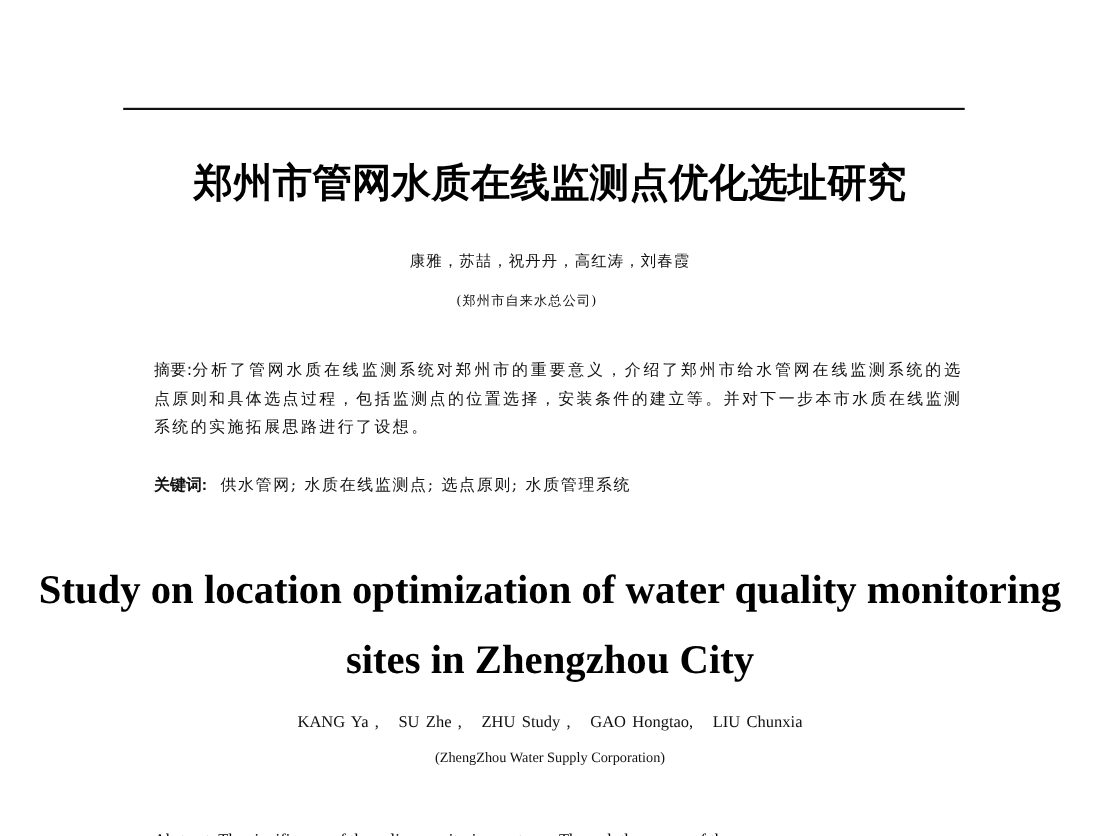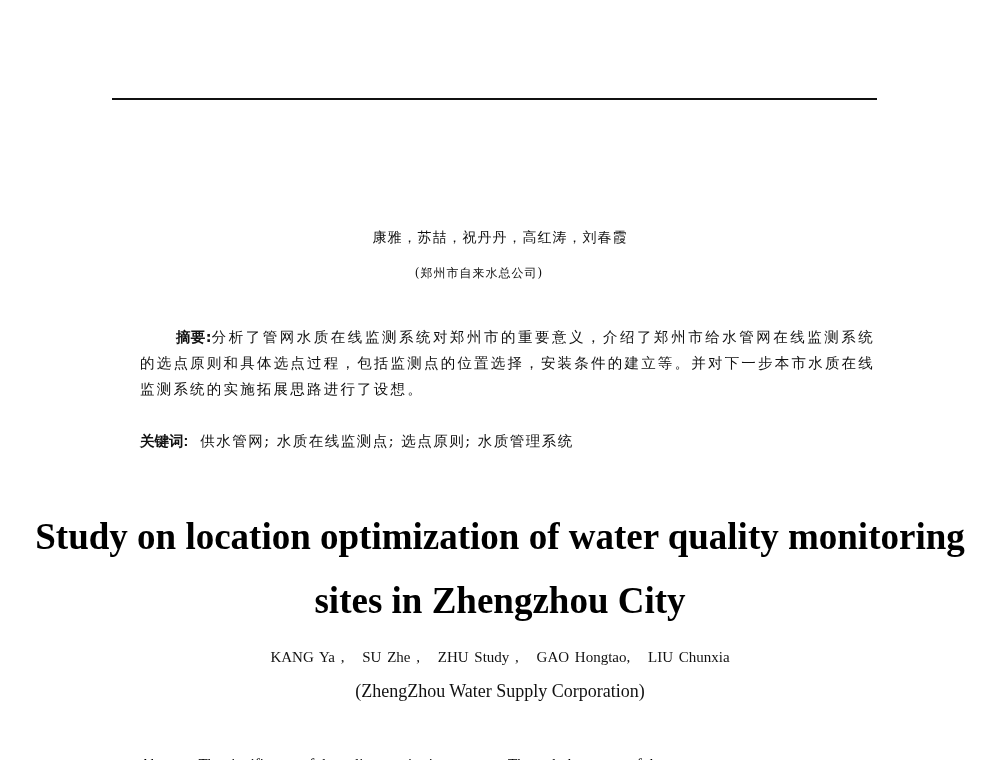--- a/index.html
+++ b/index.html
@@ -23,51 +23,52 @@
   }
   .cn-affil {
     position: absolute; left: 0; width: 958px; top: 265px; text-align: center;
     font-family: "DejaVu Serif", serif; font-size: 12px; letter-spacing: 1px;
   }
   .abstract {
     position: absolute; left: 140px; width: 735px; top: 324px;
     font-family: "DejaVu Serif", serif; font-size: 14.5px; line-height: 26px; letter-spacing: 2.2px;
     text-align: justify;
   }
-  .abstract .label { font-family: "DejaVu Sans", sans-serif; font-weight: bold; letter-spacing: 0; margin-left: 36px; }
+  .abstract .label { font-family: "DejaVu Sans", sans-serif; font-weight: normal; letter-spacing: 0; }
   .keywords {
     position: absolute; left: 140px; width: 735px; top: 428px;
     font-family: "DejaVu Serif", serif; font-size: 14.5px; line-height: 26px; letter-spacing: 1.5px;
   }
   .keywords .label { font-family: Liberation Sans, sans-serif; font-weight: bold; letter-spacing: 0; margin-right: 12px; }
   .en-title {
     position: absolute; left: 0; width: 1000px; top: 505px; text-align: center;
     font-family: "Liberation Serif", serif; font-weight: bold; font-size: 37px; line-height: 64px; color: #000;
   }
   .en-authors {
     position: absolute; left: 0; width: 1000px; top: 649px; text-align: center;
     font-family: "Liberation Serif", serif; font-size: 15px; word-spacing: 2px;
   }
   .en-authors span { margin: 0 6px; }
   .en-affil {
     position: absolute; left: 0; width: 1000px; top: 681px; text-align: center;
-    font-family: "Liberation Serif", serif; font-size: 18px;
+    font-family: "Liberation Serif", serif; font-size: 13px;
   }
   .cut-line {
     position: absolute; left: 140px; width: 735px; top: 750px; height: 14px; overflow: hidden;
     font-family: "Liberation Serif", serif; font-size: 15px; line-height: 28px; color: #000;
     white-space: nowrap;
   }
 </style>
 </head>
 <body>
 
 <div class="page">
   <div class="head-rule"></div>
 
+  <div class="cn-title">郑州市管网水质在线监测点优化选址研究</div>
   <div class="cn-authors">康雅，苏喆，祝丹丹，高红涛，刘春霞</div>
   <div class="cn-affil">(郑州市自来水总公司)</div>
 
   <div class="abstract">
     <span class="label">摘要:</span><span>分析了管网水质在线监测系统对郑州市的重要意义，介绍了郑州市给水管网在线监测系统的选点原则和具体选点过程，包括监测点的位置选择，安装条件的建立等。并对下一步本市水质在线监测系统的实施拓展思路进行了设想。</span>
   </div>
 
   <div class="keywords">
     <span class="label">关键词:</span><span>供水管网; 水质在线监测点; 选点原则; 水质管理系统</span>
   </div>

